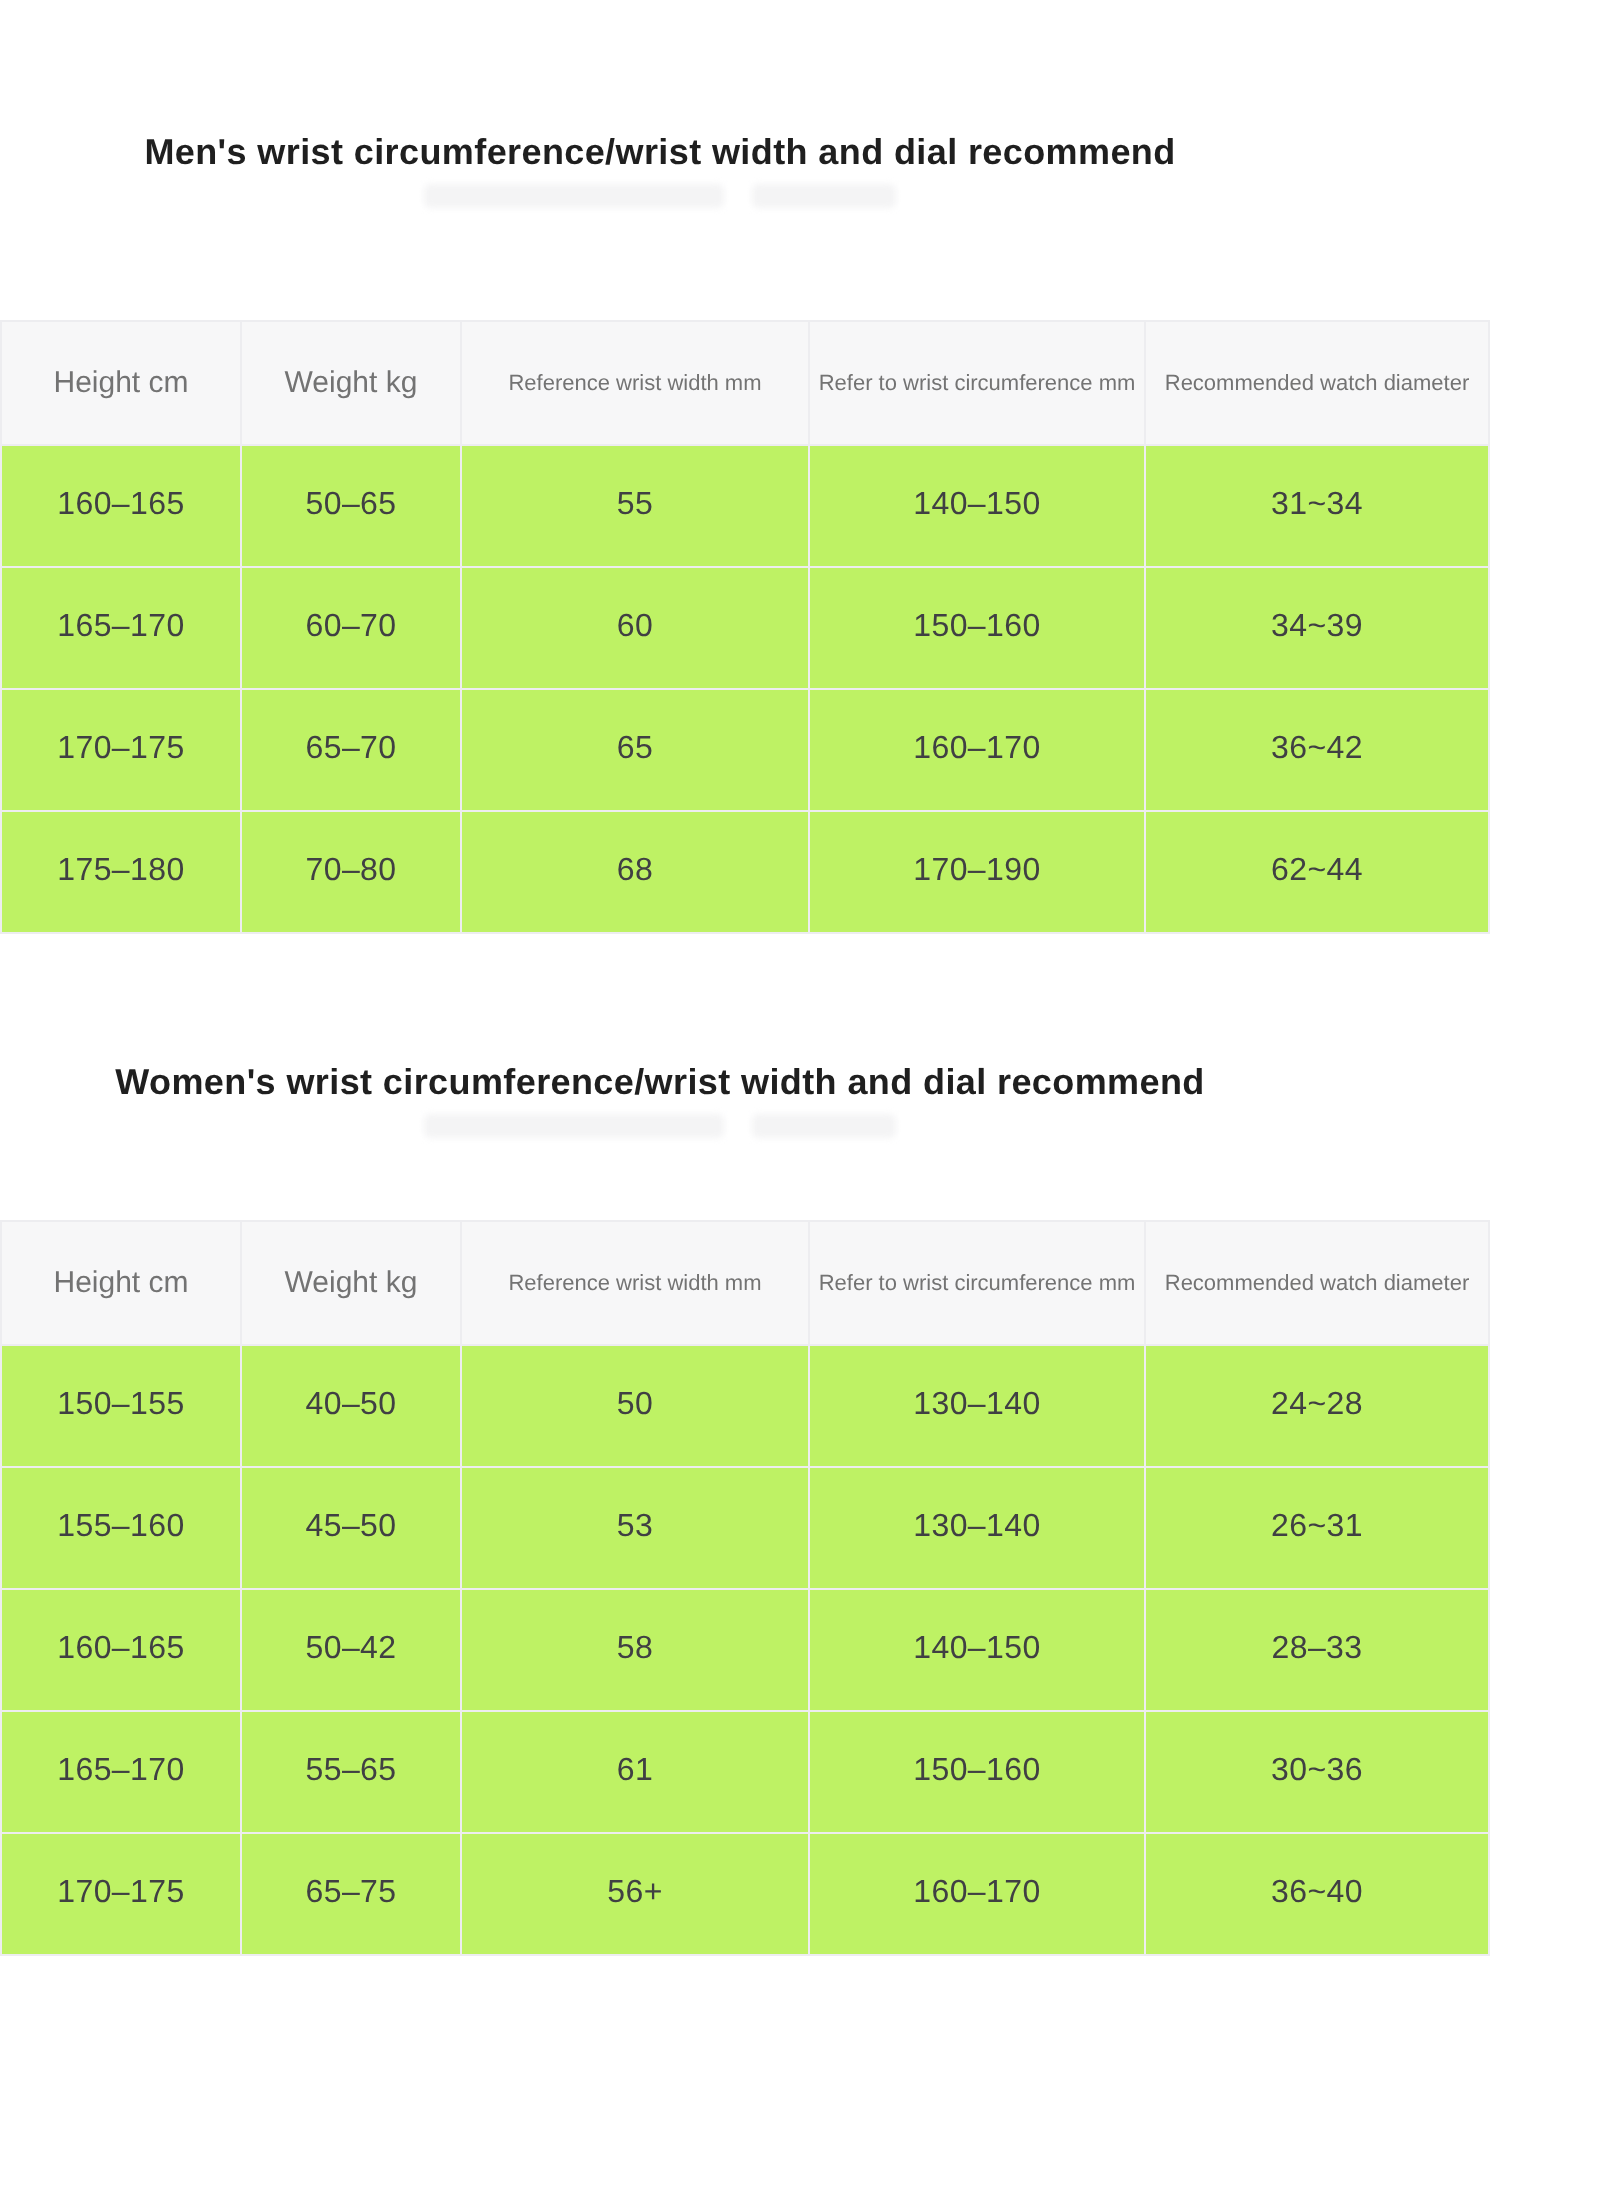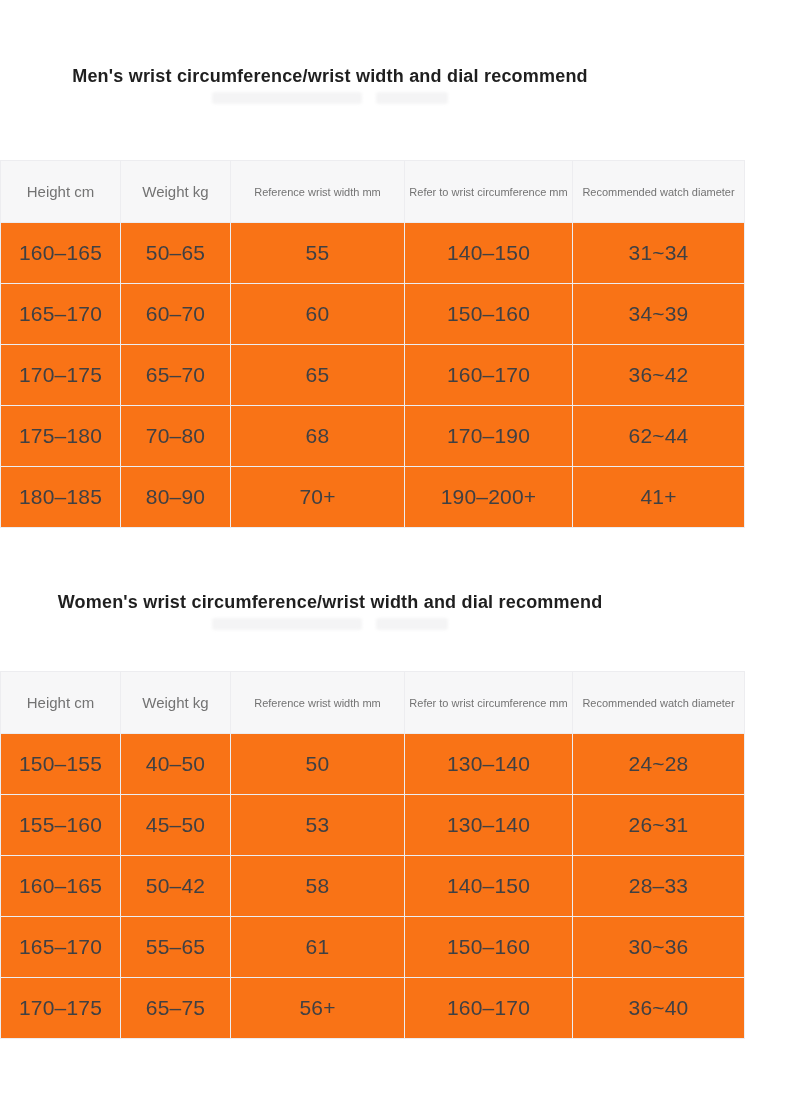--- a/index.html
+++ b/index.html
@@ -62,22 +62,22 @@
   table.size-table thead th {
     height: 62px;
     background: #f7f7f8;
     font-weight: 400;
     color: #737373;
   }
   table.size-table thead th.big { font-size: 15px; }
   table.size-table thead th.small { font-size: 11px; }
   table.size-table tbody td {
     height: 61px;
-    background: #f97316;
-    font-size: 21px;
+    background: #bef264;
+    font-size: 16px;
     font-weight: 400;
     color: #404043;
     letter-spacing: 0.2px;
   }
 </style>
 </head>
 <body>
 
 <div class="page">
 
@@ -126,27 +126,20 @@
             <td>160–170</td>
             <td>36~42</td>
           </tr>
           <tr>
             <td>175–180</td>
             <td>70–80</td>
             <td>68</td>
             <td>170–190</td>
             <td>62~44</td>
           </tr>
-          <tr>
-            <td>180–185</td>
-            <td>80–90</td>
-            <td>70+</td>
-            <td>190–200+</td>
-            <td>41+</td>
-          </tr>
         </tbody>
     </table>
   </section>
 
   <section>
     <h2 class="section-title second">Women's wrist circumference/wrist width and dial recommend</h2>
     <div class="ghost-row">
       <span class="ghost-block w1"></span>
       <span class="ghost-block w2"></span>
     </div>

